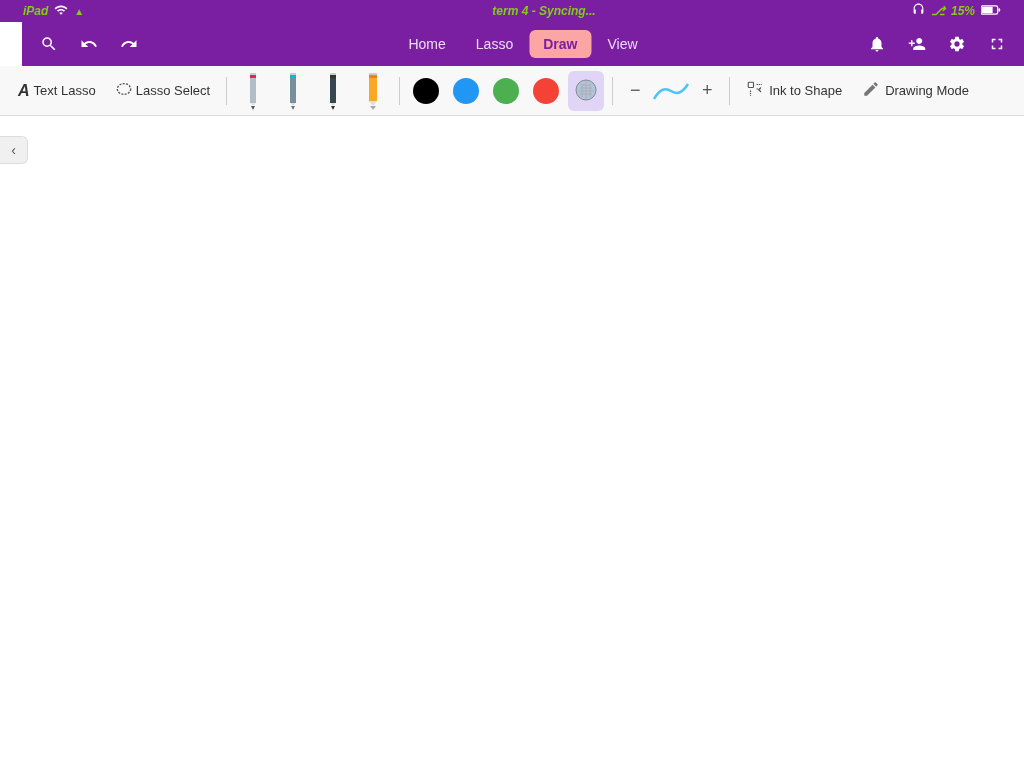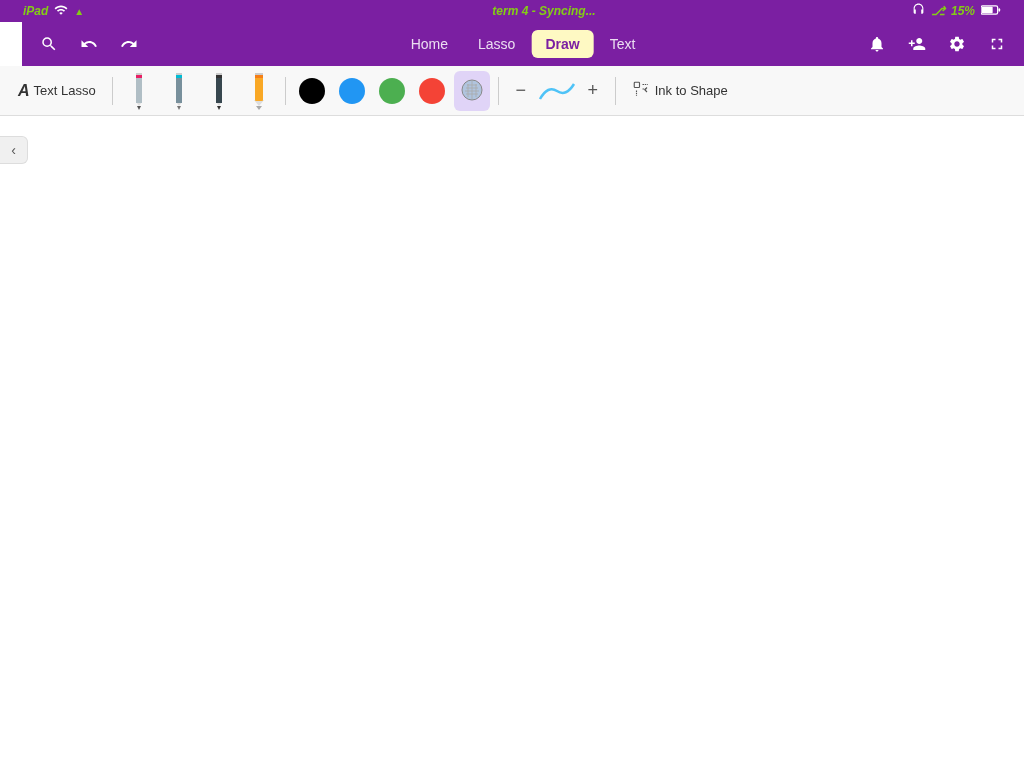--- a/index.html
+++ b/index.html
@@ -38,21 +38,21 @@
 
     .menu-tab {
       color: rgba(255,255,255,0.85);
       font-size: 14px;
       padding: 6px 14px;
       border-radius: 6px;
       cursor: pointer;
       font-weight: 500;
     }
     .menu-tab.active {
-      background: #fef9c3;
+      background: #fca5a5;
       color: #7B1FA2;
       font-weight: 600;
     }
 
     .menu-icon-btn {
       color: white;
       font-size: 18px;
       cursor: pointer;
       padding: 4px;
       display: flex;
@@ -237,21 +237,21 @@
       <svg width="18" height="18" viewBox="0 0 24 24" fill="white">
           <path d="M18.4 10.6C16.55 8.99 14.15 8 11.5 8c-4.65 0-8.58 3.03-9.96 7.22L3.9 16c1.05-3.19 4.05-5.5 7.6-5.5 1.95 0 3.73.72 5.12 1.88L13 16h9V7l-3.6 3.6z"></path>
         </svg>
     </div>
   </div>
 
   <div class="menu-center">
     <div class="menu-tab">Home</div>
     <div class="menu-tab">Lasso</div>
     <div class="menu-tab active">Draw</div>
-    <div class="menu-tab">Text</div>
+    <div class="menu-tab">View</div>
   </div>
 
   <div class="menu-right">
     <div class="menu-icon-btn">
       <svg width="18" height="18" viewBox="0 0 24 24" fill="white">
           <path d="M12 22c1.1 0 2-.9 2-2h-4c0 1.1.9 2 2 2zm6-6v-5c0-3.07-1.64-5.64-4.5-6.32V4c0-.83-.67-1.5-1.5-1.5s-1.5.67-1.5 1.5v.68C7.63 5.36 6 7.92 6 11v5l-2 2v1h16v-1l-2-2z"></path>
         </svg>
     </div>
     <div class="menu-icon-btn">
       <svg width="18" height="18" viewBox="0 0 24 24" fill="white">
@@ -271,20 +271,28 @@
   </div>
 </div>
 
 <div id="toolbar">
 
   <div class="toolbar-btn">
     <span style="font-size:16px; font-style:italic; font-weight:bold; color:#333;">A</span>
     <span>Text Lasso</span>
   </div>
 
+  <div class="toolbar-btn">
+    <span>
+      <svg width="16" height="16" viewBox="0 0 24 24" fill="none" stroke="#555" stroke-width="2" stroke-dasharray="3,2">
+        <ellipse cx="12" cy="12" rx="10" ry="8"></ellipse>
+      </svg>
+    </span>
+    <span>Lasso Select</span>
+  </div>
 
   <div class="toolbar-sep"></div>
 
   <div class="pen-tool-btn">
     <svg width="24" height="38" viewBox="0 0 24 38">
 
       <polygon points="12,34 9,30 15,30" fill="#e0e0e0"></polygon>
       <polygon points="12,38 10,34 14,34" fill="#555"></polygon>
 
       <rect x="9" y="4" width="6" height="27" fill="#b0bec5"></rect>
@@ -378,20 +386,28 @@
     <span>
       <svg width="18" height="18" viewBox="0 0 24 24" fill="none" stroke="#555" stroke-width="1.5">
         <rect x="3" y="3" width="7" height="7" rx="1"></rect>
         <path d="M14 6h7M14 12h5M6 14v7" stroke-dasharray="2,1"></path>
         <path d="M20 10l-3 3 3 3" fill="none"></path>
       </svg>
     </span>
     <span>Ink to Shape</span>
   </div>
 
+  <div class="feature-btn">
+    <span>
+      <svg width="18" height="18" viewBox="0 0 24 24" fill="none">
+        <path d="M3 17.25V21h3.75L17.81 9.94l-3.75-3.75L3 17.25zM20.71 7.04c.39-.39.39-1.02 0-1.41l-2.34-2.34c-.39-.39-1.02-.39-1.41 0l-1.83 1.83 3.75 3.75 1.83-1.83z" fill="#777"></path>
+      </svg>
+    </span>
+    <span>Drawing Mode</span>
+  </div>
 
 </div>
 
 <div id="canvas-area">
 
   <div id="sidebar-toggle">
     <span>‹</span>
   </div>
 </div>
 

